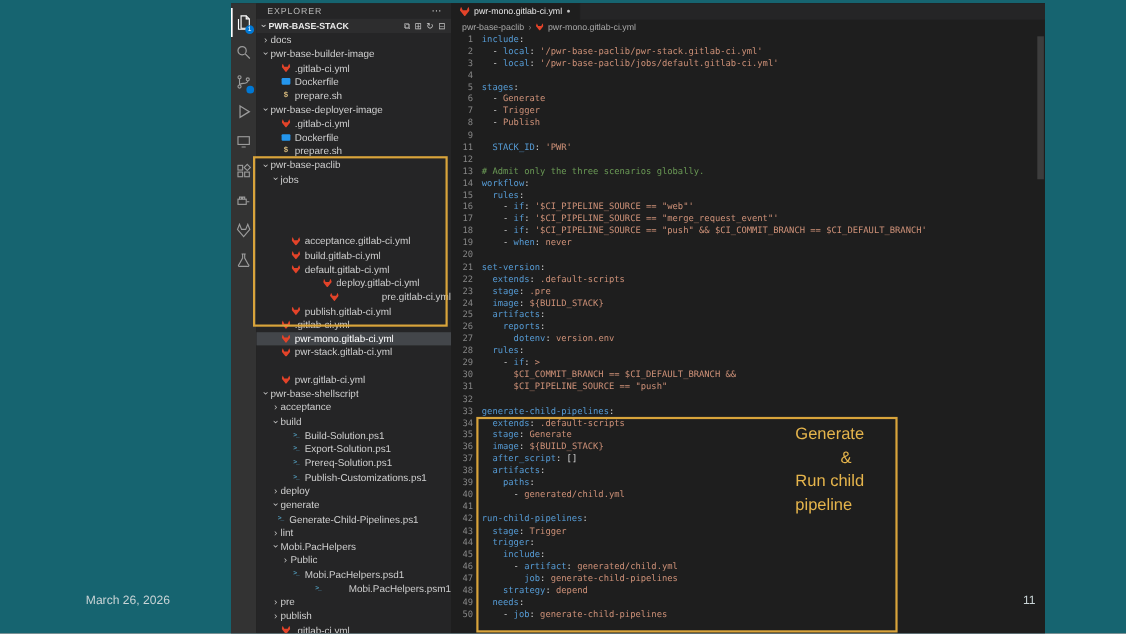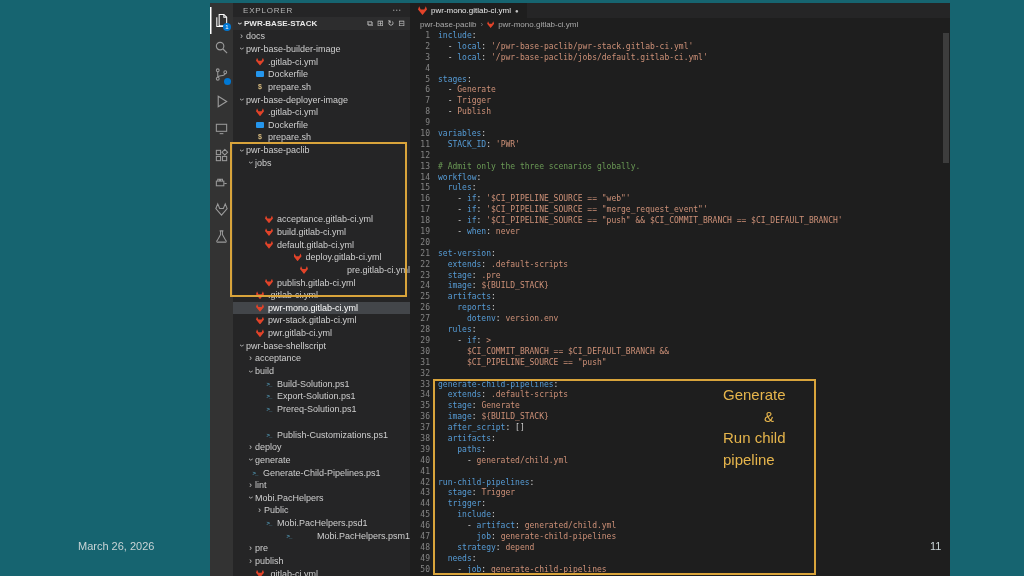--- a/index.html
+++ b/index.html
@@ -270,21 +270,21 @@
             </span>
             <span class="tlabel">pwr-mono.gitlab-ci.yml</span>
           </div>
           <div class="tree-row" style="padding-left: 13px;">
             <span class="chev none">›</span>
             <span class="ficon ficon-gitlab">
               <span class="shape-gitlab"></span>
             </span>
             <span class="tlabel">pwr-stack.gitlab-ci.yml</span>
           </div>
-          <div class="tree-row" style="padding-left: 13px;">
+          <div class="tree-row" style="padding-left: 13px; margin-top: 12px;">
             <span class="chev none">›</span>
             <span class="ficon ficon-gitlab">
               <span class="shape-gitlab"></span>
             </span>
             <span class="tlabel">pwr.gitlab-ci.yml</span>
           </div>
           <div class="tree-row" style="padding-left: 4px;">
             <span class="chev open">›</span>
             <span class="tlabel">pwr-base-shellscript</span>
           </div>
@@ -304,21 +304,21 @@
           <div class="tree-row" style="padding-left: 22px;">
             <span class="chev none">›</span>
             <span class="ficon ficon-ps1">&gt;_</span>
             <span class="tlabel">Export-Solution.ps1</span>
           </div>
           <div class="tree-row" style="padding-left: 22px;">
             <span class="chev none">›</span>
             <span class="ficon ficon-ps1">&gt;_</span>
             <span class="tlabel">Prereq-Solution.ps1</span>
           </div>
-          <div class="tree-row" style="padding-left: 22px; margin-top: 13px;">
+          <div class="tree-row" style="padding-left: 22px;">
             <span class="chev none">›</span>
             <span class="ficon ficon-ps1">&gt;_</span>
             <span class="tlabel">Publish-Customizations.ps1</span>
           </div>
           <div class="tree-row" style="padding-left: 13px;">
             <span class="chev">›</span>
             <span class="tlabel">deploy</span>
           </div>
           <div class="tree-row" style="padding-left: 13px;">
             <span class="chev open">›</span>
@@ -408,21 +408,20 @@
       <div class="code">
           <div class="code-line"><span class="lnum">1</span><span><span class="tok-k">include</span><span class="tok-p">:</span></span></div>
           <div class="code-line"><span class="lnum">2</span><span><span class="tok-p">  - </span><span class="tok-k">local</span><span class="tok-p">: </span><span class="tok-s">'/pwr-base-paclib/pwr-stack.gitlab-ci.yml'</span></span></div>
           <div class="code-line"><span class="lnum">3</span><span><span class="tok-p">  - </span><span class="tok-k">local</span><span class="tok-p">: </span><span class="tok-s">'/pwr-base-paclib/jobs/default.gitlab-ci.yml'</span></span></div>
           <div class="code-line"><span class="lnum">4</span><span></span></div>
           <div class="code-line"><span class="lnum">5</span><span><span class="tok-k">stages</span><span class="tok-p">:</span></span></div>
           <div class="code-line"><span class="lnum">6</span><span><span class="tok-p">  - </span><span class="tok-s">Generate</span></span></div>
           <div class="code-line"><span class="lnum">7</span><span><span class="tok-p">  - </span><span class="tok-s">Trigger</span></span></div>
           <div class="code-line"><span class="lnum">8</span><span><span class="tok-p">  - </span><span class="tok-s">Publish</span></span></div>
           <div class="code-line"><span class="lnum">9</span><span></span></div>
-          <div class="code-line"><span class="lnum">10</span><span><span class="tok-k">variables</span><span class="tok-p">:</span></span></div>
           <div class="code-line"><span class="lnum">11</span><span><span class="tok-p">  </span><span class="tok-k">STACK_ID</span><span class="tok-p">: </span><span class="tok-s">'PWR'</span></span></div>
           <div class="code-line"><span class="lnum">12</span><span></span></div>
           <div class="code-line"><span class="lnum">13</span><span><span class="tok-c"># Admit only the three scenarios globally.</span></span></div>
           <div class="code-line"><span class="lnum">14</span><span><span class="tok-k">workflow</span><span class="tok-p">:</span></span></div>
           <div class="code-line"><span class="lnum">15</span><span><span class="tok-p">  </span><span class="tok-k">rules</span><span class="tok-p">:</span></span></div>
           <div class="code-line"><span class="lnum">16</span><span><span class="tok-p">    - </span><span class="tok-k">if</span><span class="tok-p">: </span><span class="tok-s">'$CI_PIPELINE_SOURCE == "web"'</span></span></div>
           <div class="code-line"><span class="lnum">17</span><span><span class="tok-p">    - </span><span class="tok-k">if</span><span class="tok-p">: </span><span class="tok-s">'$CI_PIPELINE_SOURCE == "merge_request_event"'</span></span></div>
           <div class="code-line"><span class="lnum">18</span><span><span class="tok-p">    - </span><span class="tok-k">if</span><span class="tok-p">: </span><span class="tok-s">'$CI_PIPELINE_SOURCE == "push" &amp;&amp; $CI_COMMIT_BRANCH == $CI_DEFAULT_BRANCH'</span></span></div>
           <div class="code-line"><span class="lnum">19</span><span><span class="tok-p">    - </span><span class="tok-k">when</span><span class="tok-p">: </span><span class="tok-s">never</span></span></div>
           <div class="code-line"><span class="lnum">20</span><span></span></div>

